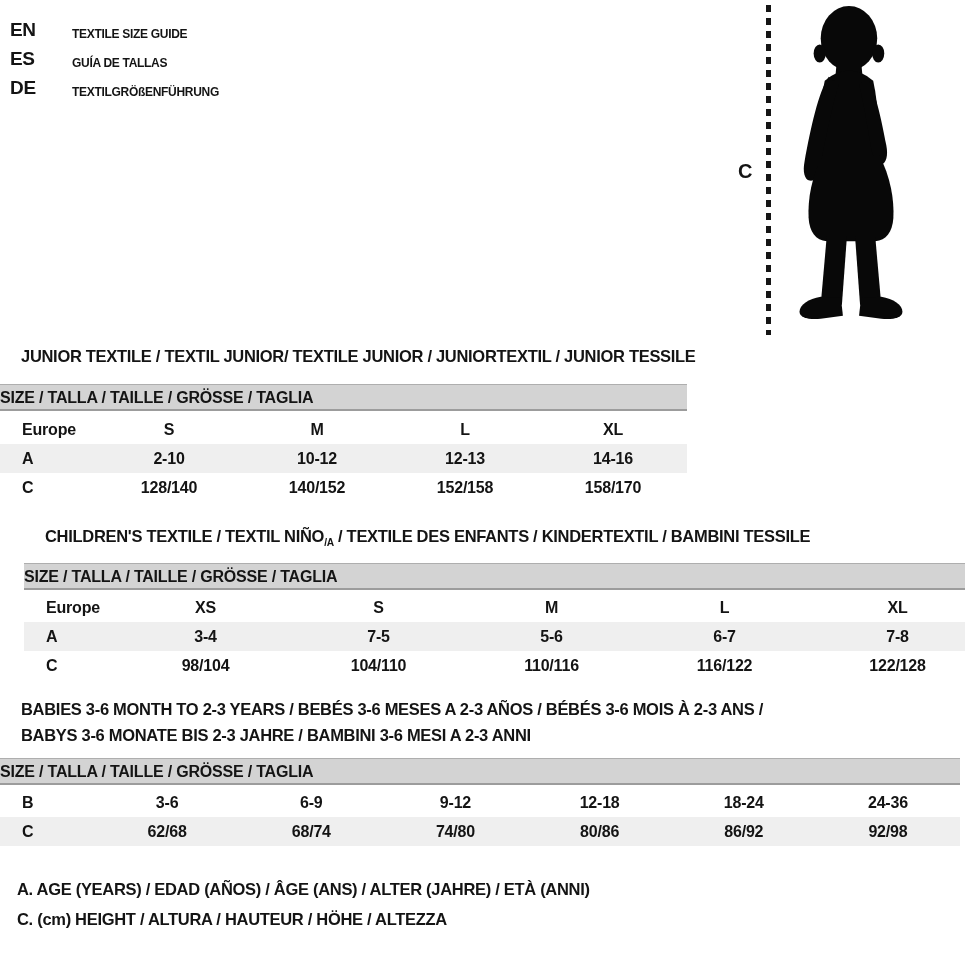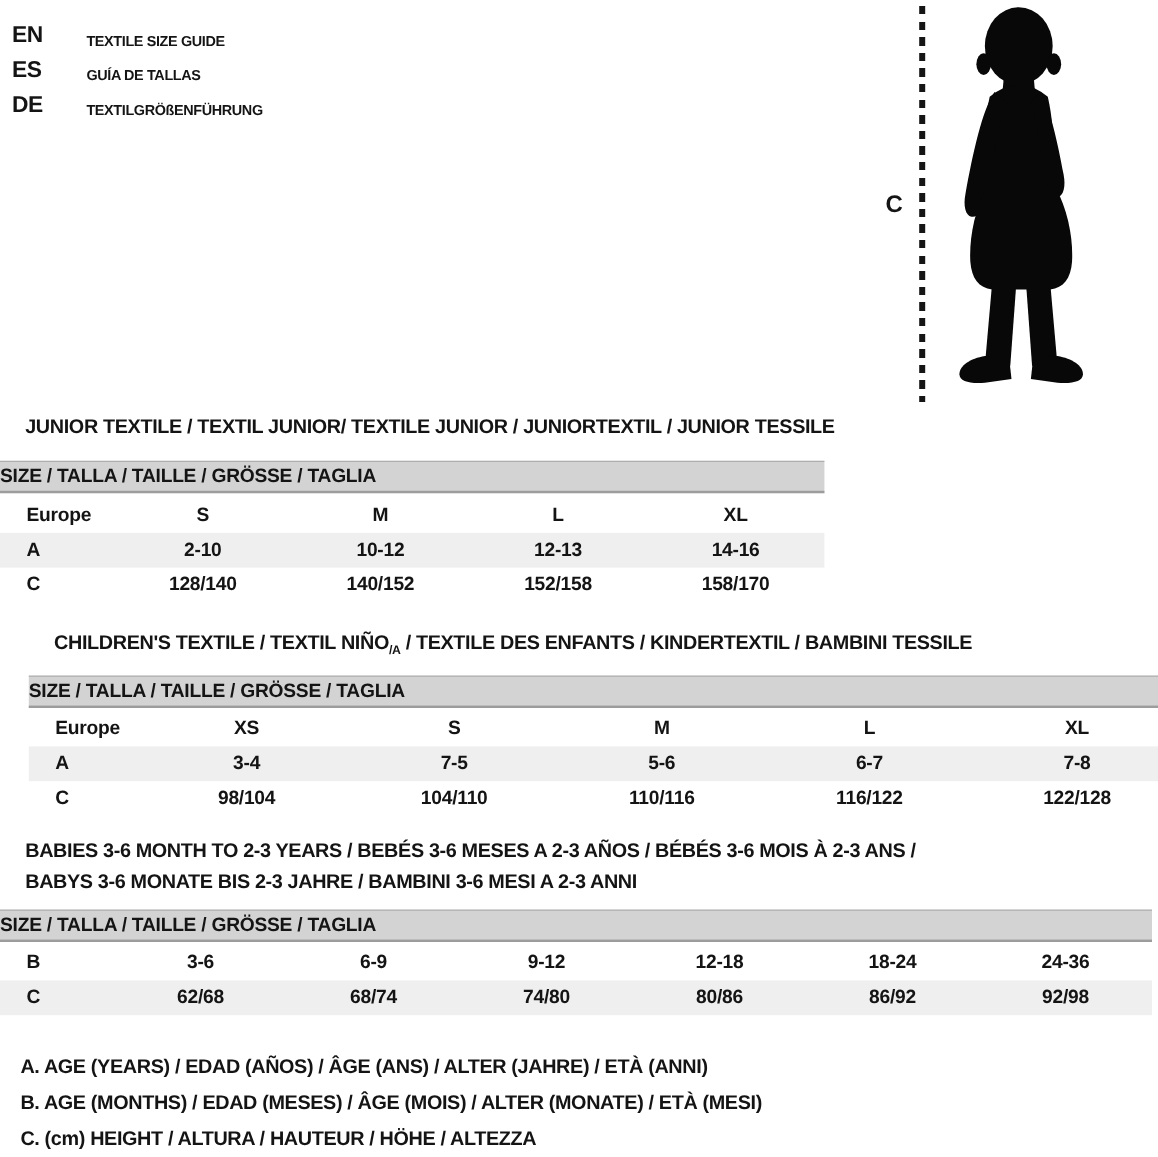--- a/index.html
+++ b/index.html
@@ -159,15 +159,14 @@
       <span class="cell">74/80</span>
       <span class="cell">80/86</span>
       <span class="cell">86/92</span>
       <span class="cell">92/98</span>
     </div>
   </div>
 </section>
 
 <div class="abs legend">
   <div class="legend-line">A. AGE (YEARS) / EDAD (AÑOS) / ÂGE (ANS) / ALTER (JAHRE) / ETÀ (ANNI)</div>
-  <div class="legend-line">B. AGE (MONTHS) / EDAD (MESES) / ÂGE (MOIS) / ALTER (MONATE) / ETÀ (MESI)</div>
   <div class="legend-line">C. (cm) HEIGHT / ALTURA / HAUTEUR / HÖHE / ALTEZZA</div>
 </div>
 
 </body></html>

